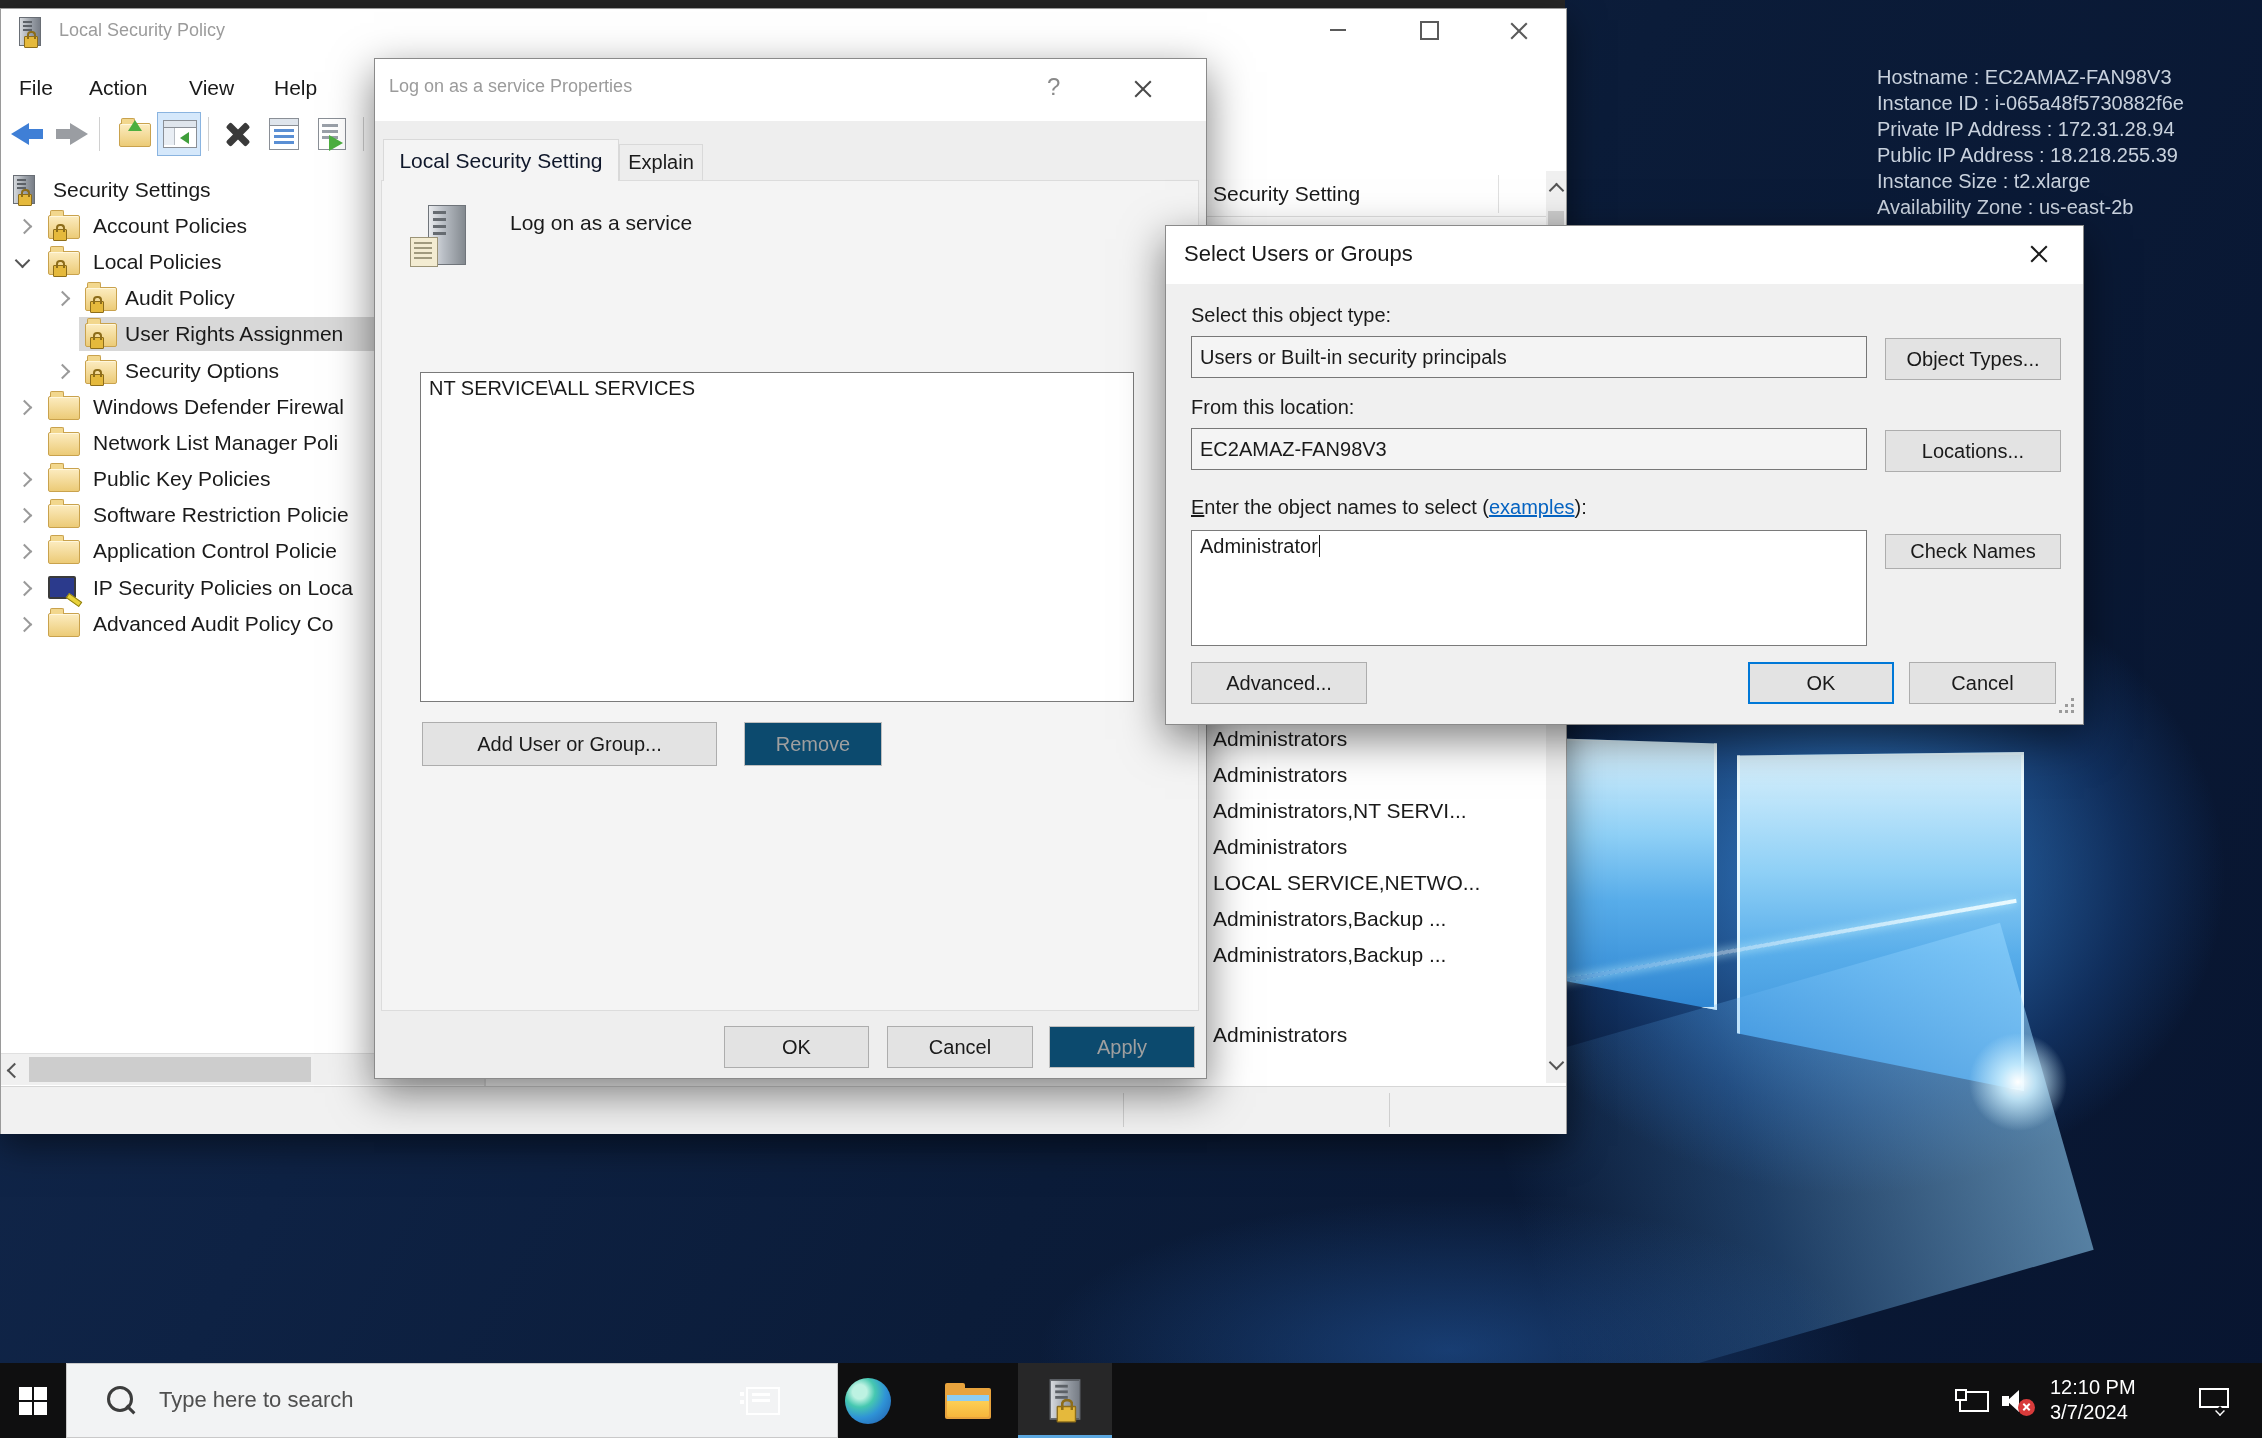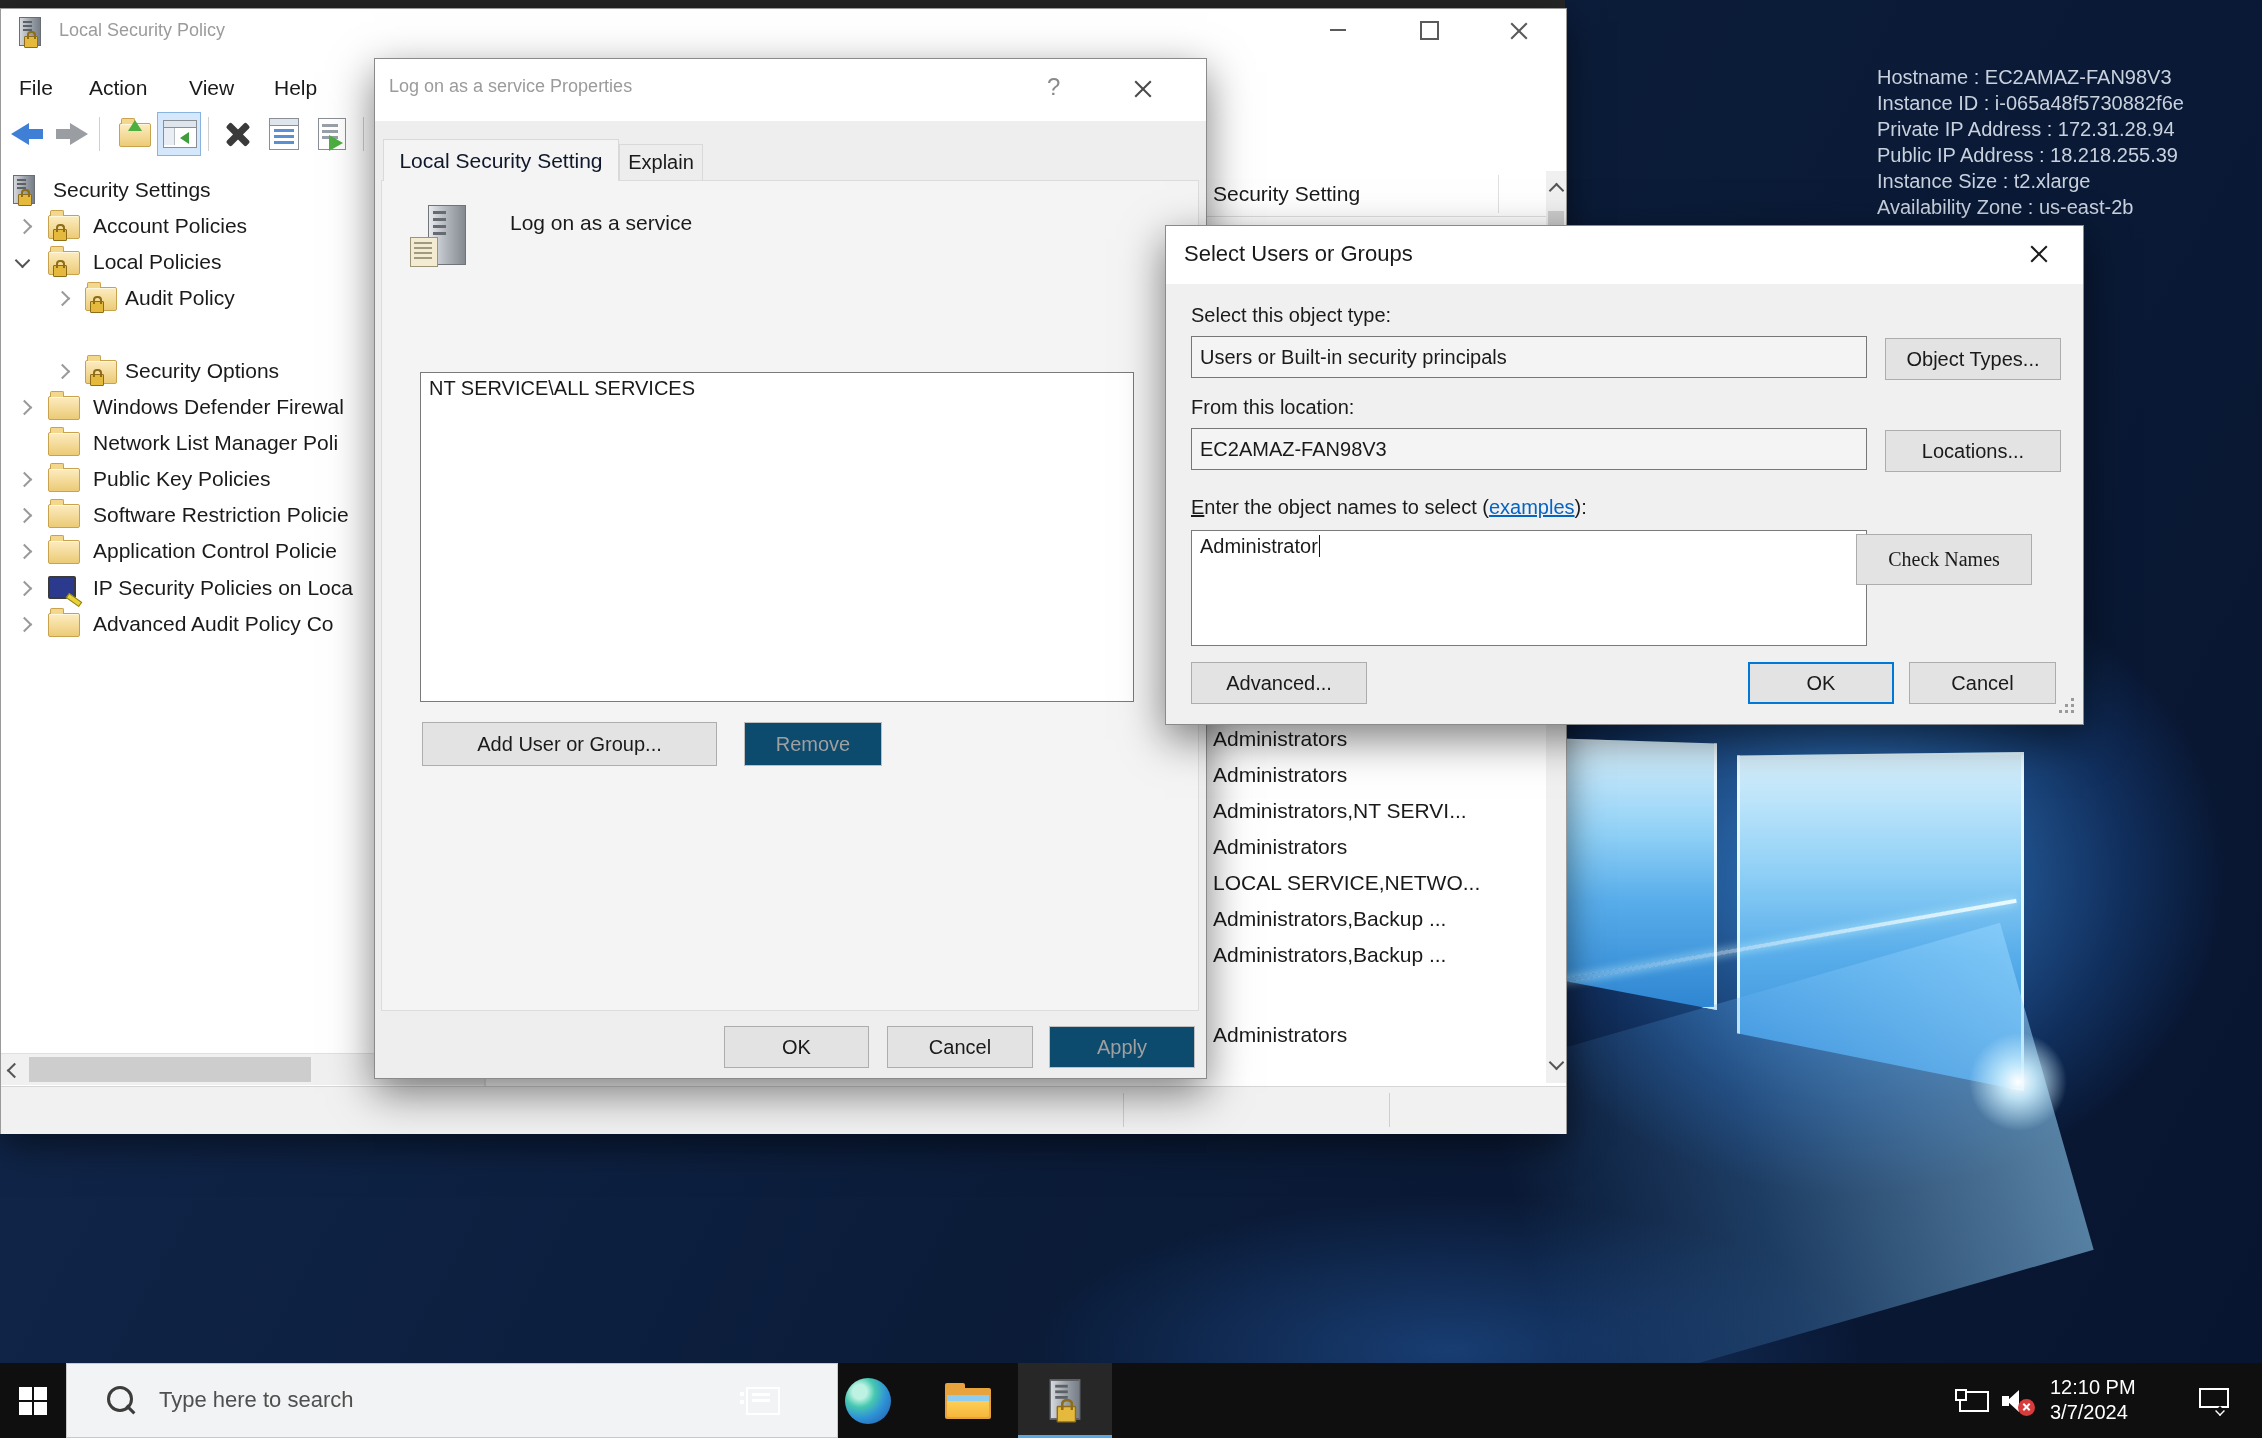--- a/index.html
+++ b/index.html
@@ -192,20 +192,27 @@
         </span>
       <span class="a tlabel" style="left:92px;">Local Policies</span>
     </div>
     <div class="a" style="left:0;top:272px;width:483px;height:34px;">
       <span class="a chR" style="left:56px;top:12px;"></span>
       <span class="a folder" style="left:84px;top:6px;">
           <span class="lock"></span>
         </span>
       <span class="a tlabel" style="left:124px;">Audit Policy</span>
     </div>
+    <div class="a" style="left:0;top:308px;width:483px;height:34px;">
+      <span class="a" style="left:78px;top:0;width:405px;height:34px;background:#d8d8d8;"></span>
+      <span class="a folder" style="left:84px;top:6px;">
+          <span class="lock"></span>
+        </span>
+      <span class="a tlabel" style="left:124px;">User Rights Assignmen</span>
+    </div>
     <div class="a" style="left:0;top:345px;width:483px;height:34px;">
       <span class="a chR" style="left:56px;top:12px;"></span>
       <span class="a folder" style="left:84px;top:6px;">
           <span class="lock"></span>
         </span>
       <span class="a tlabel" style="left:124px;">Security Options</span>
     </div>
     <div class="a" style="left:0;top:381px;width:483px;height:34px;">
       <span class="a chR" style="left:18px;top:12px;"></span>
       <span class="a folder" style="left:47px;top:6px;"></span>
@@ -304,21 +311,21 @@
     </div>
     <div class="a btn" style="left:719px;top:204px;width:176px;height:42px;">Locations...</div>
 
     <span class="a lbl" style="left:25px;top:270px;">
       <span style="text-decoration:underline;">E</span><span>nter the object names to select (</span><a style="color:#0563c1;text-decoration:underline;cursor:pointer;">examples</a><span>):</span>
     </span>
 
     <div class="a" style="left:25px;top:304px;width:676px;height:116px;background:#fff;border:1px solid #7a7a7a;box-sizing:border-box;">
       <span class="a" style="left:8px;top:4px;font-size:20px;color:#1a1a1a;"><span>Administrator</span><span class="caret"></span></span>
     </div>
-    <div class="a btn" style="left:690px;top:308px;width:176px;height:51px;font-family:Liberation Serif, serif;">Check Names</div>
+    <div class="a btn" style="left:719px;top:308px;width:176px;height:35px;">Check Names</div>
 
     <div class="a btn" style="left:25px;top:436px;width:176px;height:42px;">Advanced...</div>
     <div class="a btn def" style="left:582px;top:436px;width:146px;height:42px;">OK</div>
     <div class="a btn" style="left:743px;top:436px;width:147px;height:42px;">Cancel</div>
 
     <div class="a grip" style="left:893px;top:472px;width:16px;height:16px;">
       <i style="left:12px;top:0;"></i>
         <i style="left:6px;top:6px;"></i>
         <i style="left:12px;top:6px;"></i>
       <i style="left:0;top:12px;"></i>

